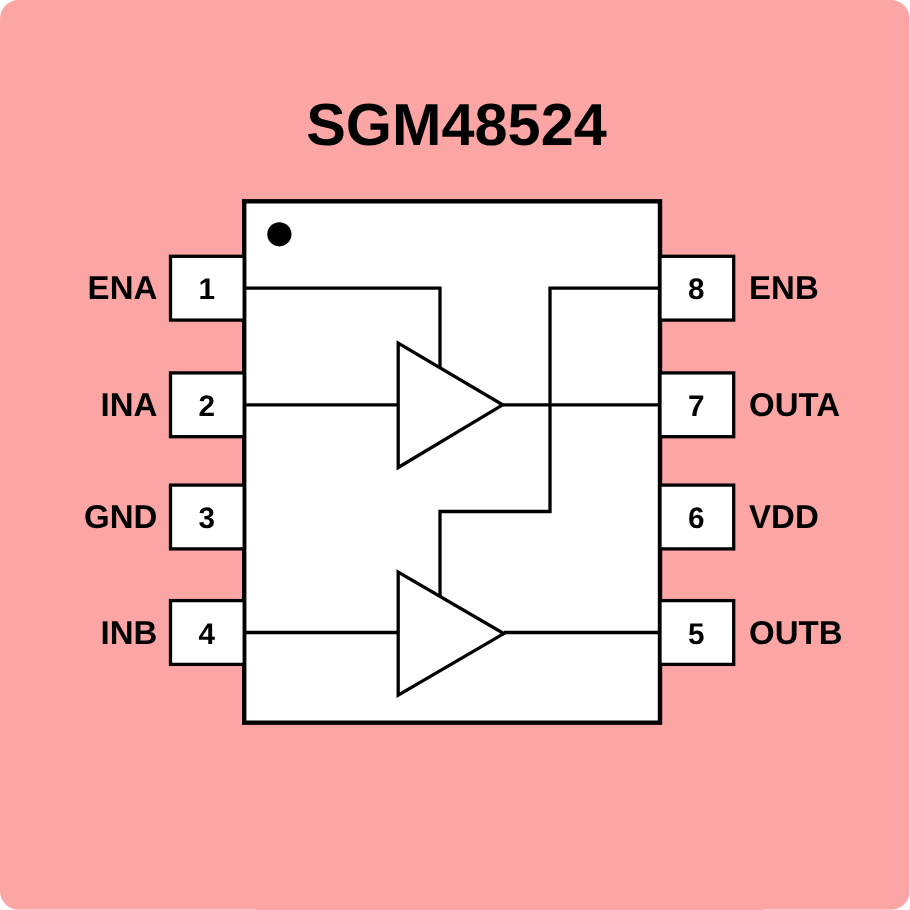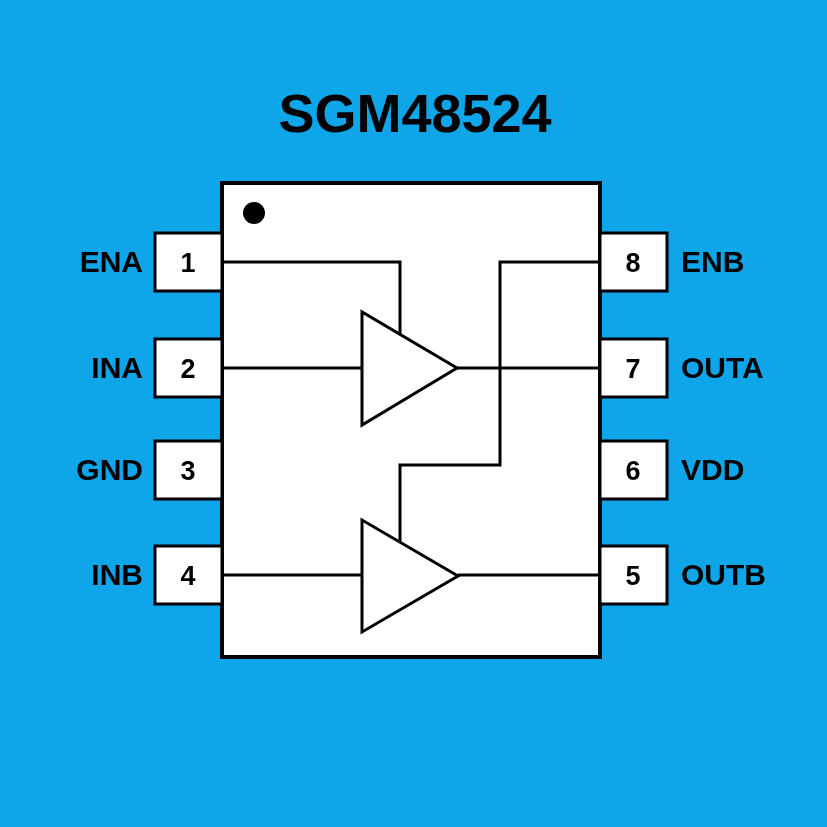--- a/index.html
+++ b/index.html
@@ -5,22 +5,23 @@
   :root { --line: #000000; }
   html, body {
     margin: 0;
     padding: 0;
     background: #ffffff;
   }
   .stage {
     position: relative;
     width: 827px;
     height: 827px;
-    background: #0ea5e9;
+    background: #fca5a5;
     overflow: hidden;
+    border-radius: 17px;
   }
   svg { display: block; }
   .title-text {
     font-family: "Liberation Sans", "DejaVu Sans", sans-serif;
     font-weight: 700;
     font-size: 54px;
     fill: var(--line);
     text-anchor: middle;
   }
   .pin-label-left {

